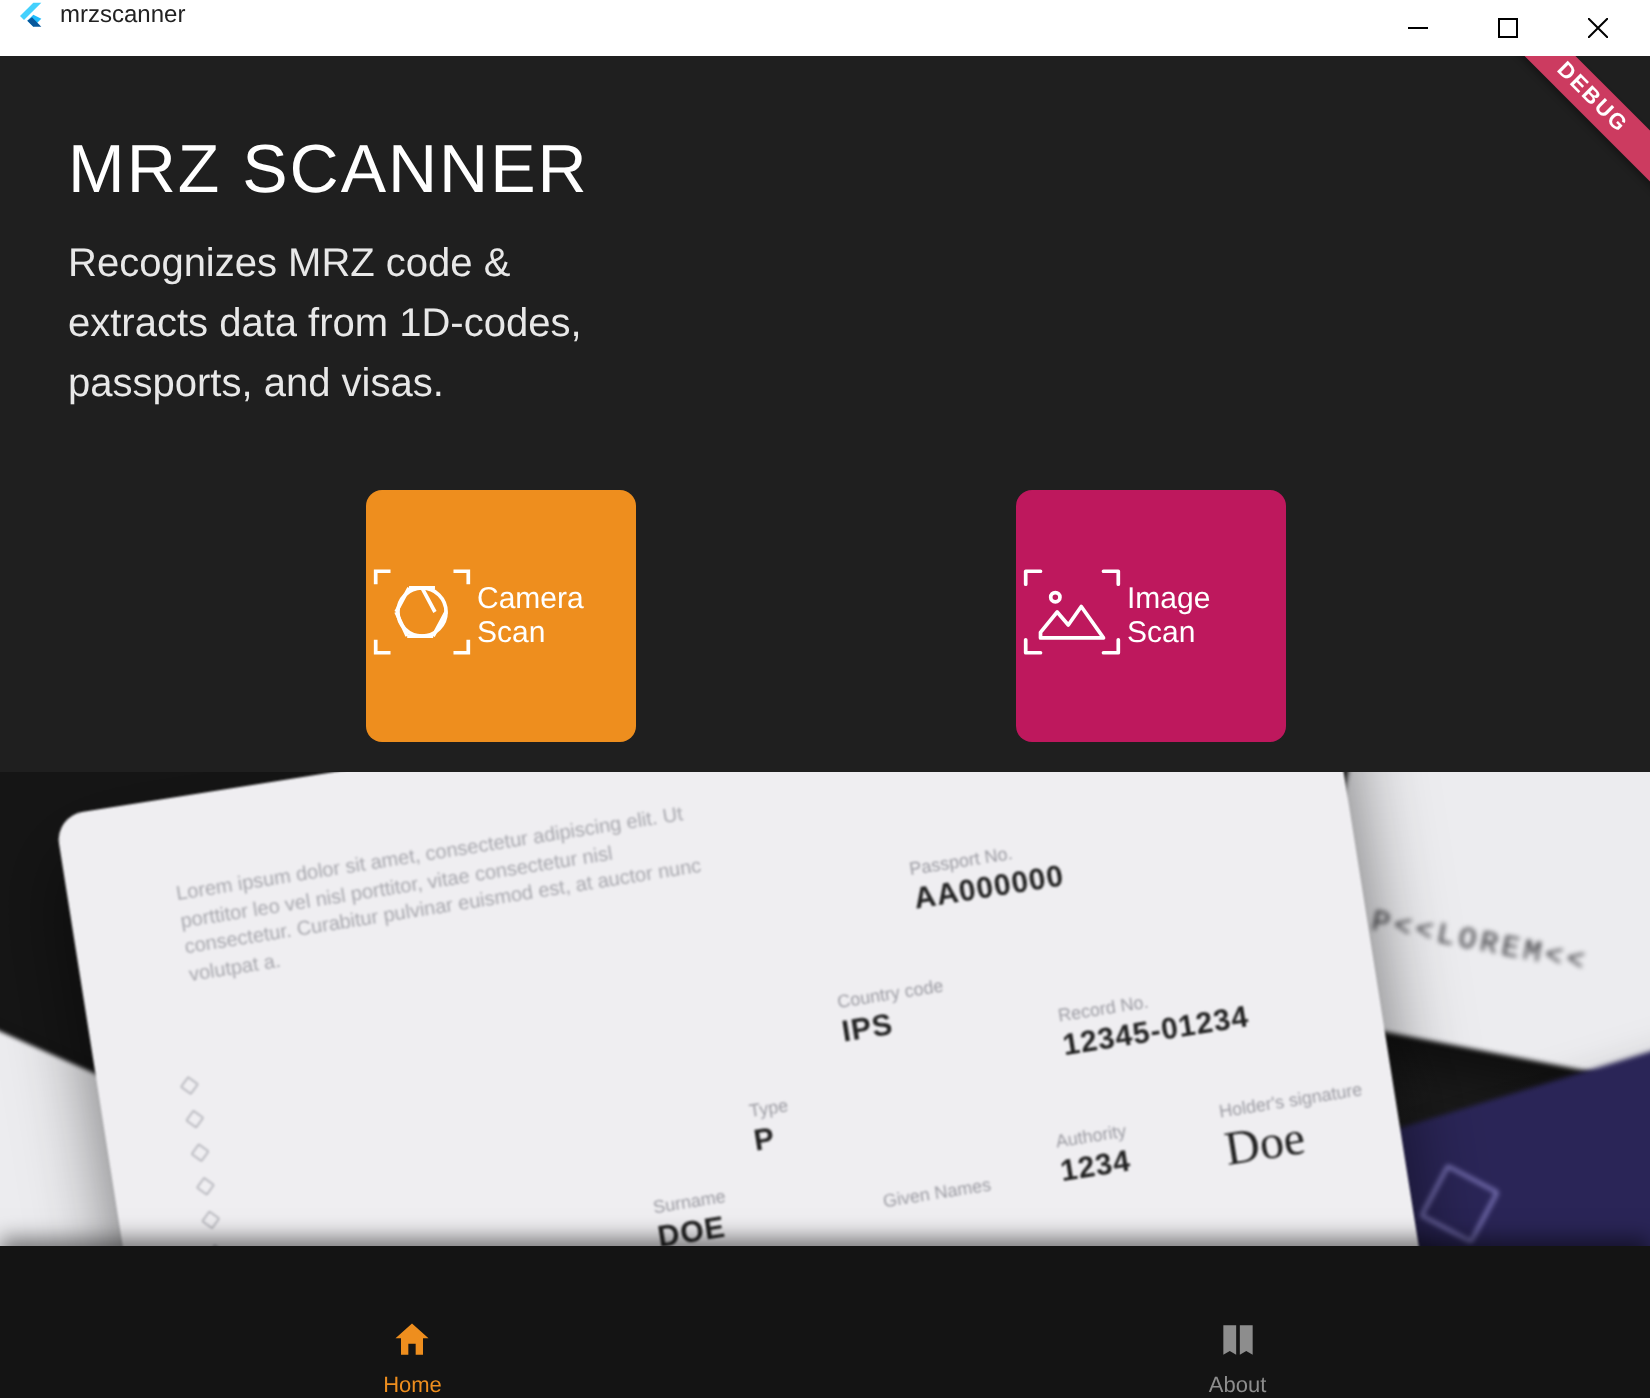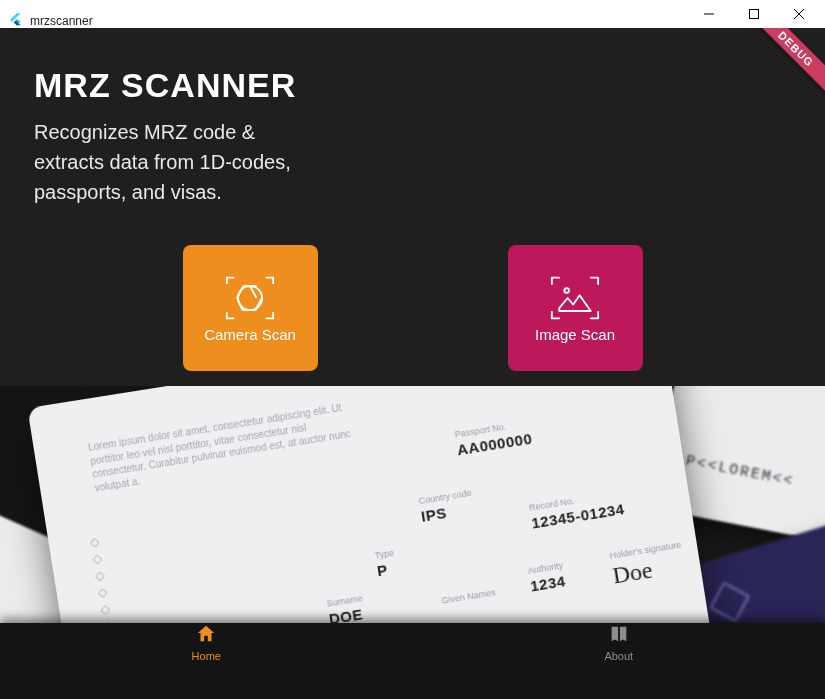--- a/index.html
+++ b/index.html
@@ -8,21 +8,21 @@
     font-family: "Segoe UI", Arial, sans-serif;
     background: #ffffff;
     overflow: hidden;
   }
 
   
   .titlebar {
     height: 28px;
     background: #ffffff;
     display: flex;
-    align-items: flex-end;
+    align-items: flex-start;
     padding: 0 4px 0 8px;
     font-size: 12px;
     color: #222;
   }
   .titlebar .flutter-logo { width: 16px; height: 16px; margin-right: 6px; }
   .titlebar .title-text { flex: 0 0 auto; }
   .titlebar .spacer { flex: 1 1 auto; }
   .win-btn {
     width: 45px; height: 28px;
     display: flex; align-items: center; justify-content: center;
@@ -57,42 +57,42 @@
     box-shadow: 0 2px 3px rgba(0,0,0,.3);
   }
 
   
   .hero {
     padding: 38px 34px 10px 34px;
     color: #fff;
   }
   .hero h1 {
     font-size: 34px;
-    font-weight: 700;
+    font-weight: 400;
     letter-spacing: 1px;
     margin-bottom: 12px;
   }
   .hero p {
     font-size: 20px;
     line-height: 1.5;
     color: #e8e8e8;
     max-width: 280px;
   }
 
   
   .scan-row {
     display: flex;
     justify-content: center;
     gap: 190px;
     margin-top: 28px;
   }
   .scan-card {
     width: 135px; height: 126px;
     border-radius: 8px;
-    display: flex; flex-direction: column;
+    display: flex; flex-direction: row;
     align-items: center; justify-content: center;
     cursor: pointer;
     color: #fff;
     font-size: 15px;
   }
   .scan-card.primary { background: #ee8e1e; }
   .scan-card.secondary { background: #be185d; }
   .scan-card svg { width: 56px; height: 50px; color: #fff; }
 
   
@@ -215,21 +215,21 @@
     transform: rotate(45deg);
   }
 
   
   .bottom-nav {
     position: absolute;
     left: 0; right: 0; bottom: 0;
     height: 76px;
     background: #141414;
     display: flex;
-    align-items: flex-start;
+    align-items: flex-end;
     justify-content: space-around;
     box-shadow: 0 -4px 10px rgba(0,0,0,.5);
   }
   .nav-item {
     display: flex; flex-direction: column; align-items: center;
     gap: 3px;
     font-size: 11px;
     color: #8d8d8d;
     cursor: pointer;
     width: 120px;

